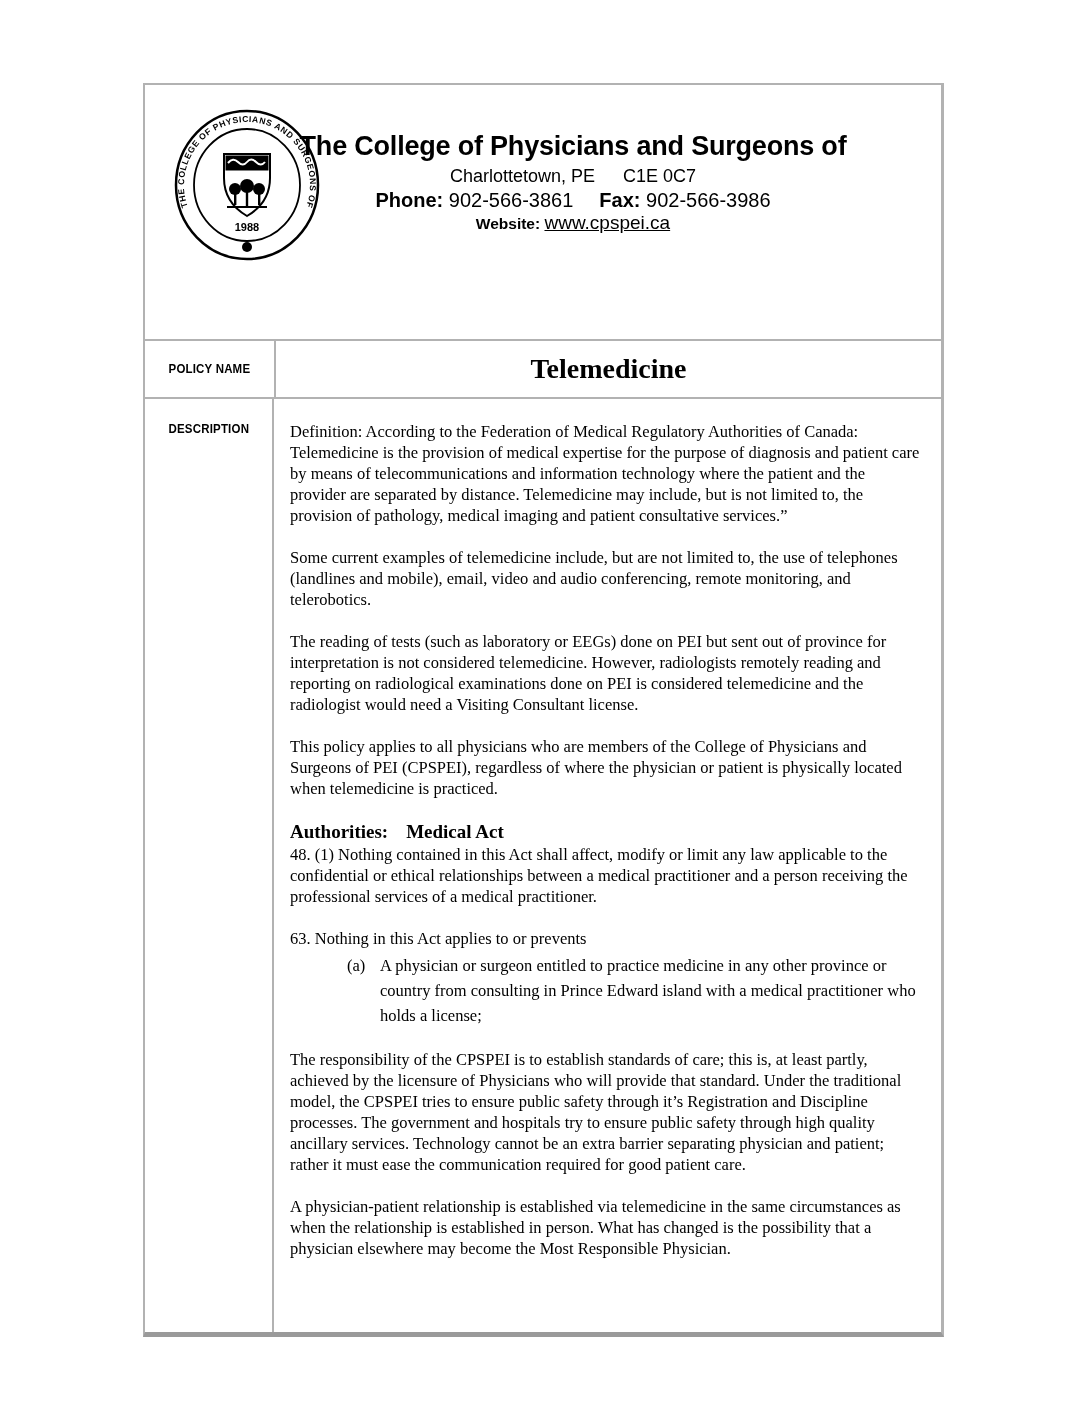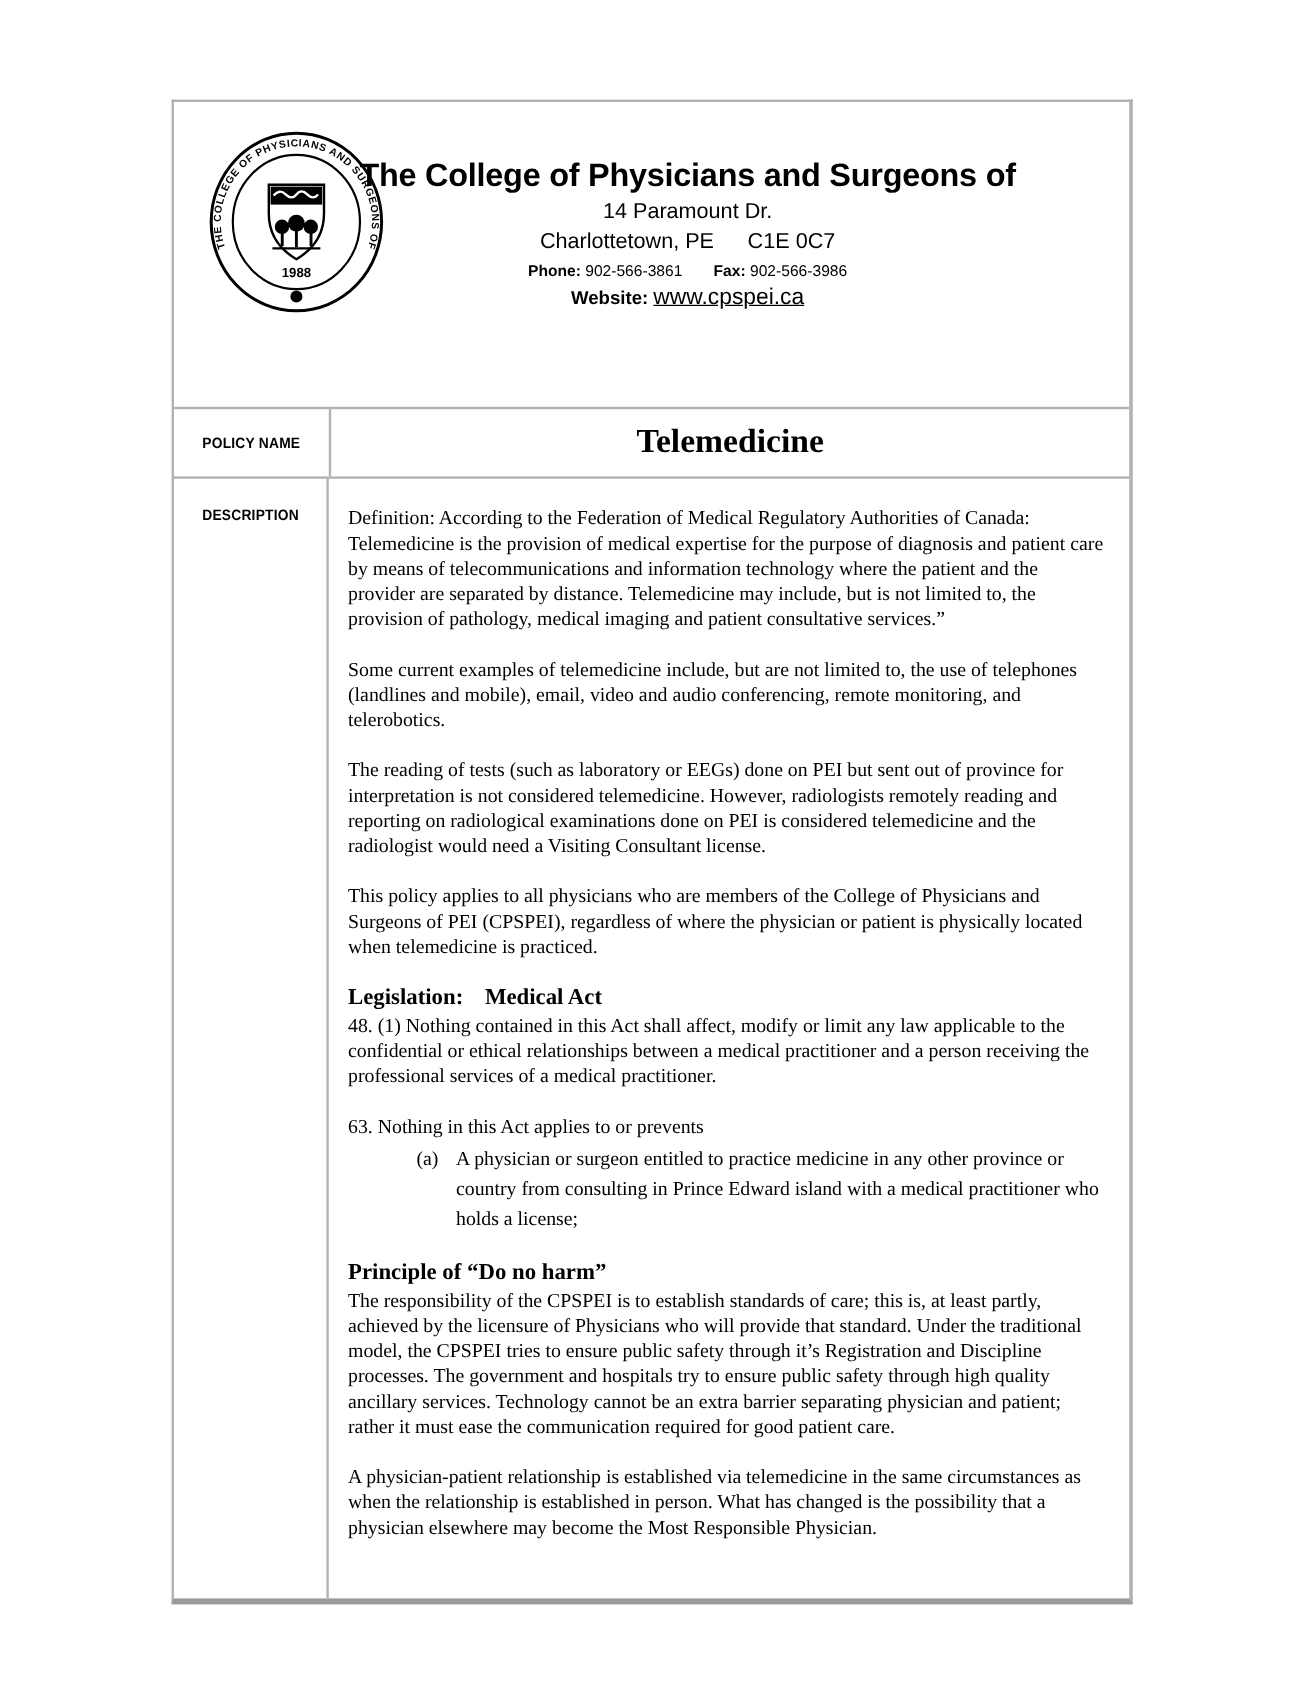--- a/index.html
+++ b/index.html
@@ -54,21 +54,21 @@
     line-height: 35px;
     letter-spacing: -0.2px;
   }
   .addr-line {
     font-size: 18px;
     line-height: 25px;
     font-weight: 500;
   }
   .addr-gap { display: inline-block; width: 28px; }
   .contact-line {
-    font-size: 13px;
+    font-size: 20px;
     line-height: 21px;
     margin-top: 1px;
   }
   .contact-line .lbl { font-weight: bold; }
   .contact-gap { display: inline-block; width: 26px; }
   .website-line {
     font-size: 15.5px;
     line-height: 23px;
   }
   .website-line .lbl { font-weight: bold; }
@@ -178,21 +178,20 @@
         <path d="M54,98 h40" stroke="#000" stroke-width="2"></path>
       </g>
       <text x="74" y="122" text-anchor="middle" font-size="11" font-weight="bold" font-family="Liberation Sans, sans-serif" fill="#000">1988</text>
       <circle cx="74" cy="138" r="5" fill="#000"></circle>
     </svg>
 
     <div class="org-block">
       <div class="org-title">
         <div>The College of Physicians and Surgeons of</div>
       </div>
-      <div class="addr-line">14 Paramount Dr.</div>
       <div class="addr-line"><span>Charlottetown, PE</span><span class="addr-gap"></span><span>C1E 0C7</span></div>
       <div class="contact-line"><span class="lbl">Phone:</span> <span>902-566-3861</span><span class="contact-gap"></span><span class="lbl">Fax:</span> <span>902-566-3986</span></div>
       <div class="website-line"><span class="lbl">Website:</span> <a class="website-url" href="#">www.cpspei.ca</a></div>
     </div>
   </div>
 
   <div class="policy-row">
     <div class="label-cell">
       <span class="cell-label">POLICY NAME</span>
     </div>
@@ -206,30 +205,29 @@
     <div class="desc-body">
 
       <p>Definition: According to the Federation of Medical Regulatory Authorities of Canada: Telemedicine is the provision of medical expertise for the purpose of diagnosis and patient care by means of telecommunications and information technology where the patient and the provider are separated by distance. Telemedicine may include, but is not limited to, the provision of pathology, medical imaging and patient consultative services.”</p>
 
       <p>Some current examples of telemedicine include, but are not limited to, the use of telephones (landlines and mobile), email, video and audio conferencing, remote monitoring, and telerobotics.</p>
 
       <p>The reading of tests (such as laboratory or EEGs) done on PEI but sent out of province for interpretation is not considered telemedicine. However, radiologists remotely reading and reporting on radiological examinations done on PEI is considered telemedicine and the radiologist would need a Visiting Consultant license.</p>
 
       <p>This policy applies to all physicians who are members of the College of Physicians and Surgeons of PEI (CPSPEI), regardless of where the physician or patient is physically located when telemedicine is practiced.</p>
 
-      <h3 class="first-heading"><span>Legislation:</span><span class="h-gap"></span><span>Medical Act</span></h3>
+      <h3 class="first-heading"><span>Authorities:</span><span class="h-gap"></span><span>Medical Act</span></h3>
       <p class="no-top">48. (1) Nothing contained in this Act shall affect, modify or limit any law applicable to the confidential or ethical relationships between a medical practitioner and a person receiving the professional services of a medical practitioner.</p>
 
       <p class="tight">63. Nothing in this Act applies to or prevents</p>
       <div class="list-item">
         <span class="marker">(a)</span>
         <span class="item-text">A physician or surgeon entitled to practice medicine in any other province or country from consulting in Prince Edward island with a medical practitioner who holds a license;</span>
       </div>
 
-      <h3>Principle of “Do no harm”</h3>
       <p class="no-top">The responsibility of the CPSPEI is to establish standards of care; this is, at least partly, achieved by the licensure of Physicians who will provide that standard. Under the traditional model, the CPSPEI tries to ensure public safety through it’s Registration and Discipline processes. The government and hospitals try to ensure public safety through high quality ancillary services. Technology cannot be an extra barrier separating physician and patient; rather it must ease the communication required for good patient care.</p>
 
       <p class="no-top">A physician-patient relationship is established via telemedicine in the same circumstances as when the relationship is established in person. What has changed is the possibility that a physician elsewhere may become the Most Responsible Physician.</p>
 
     </div>
   </div>
 
 </div>
 
 </body></html>

